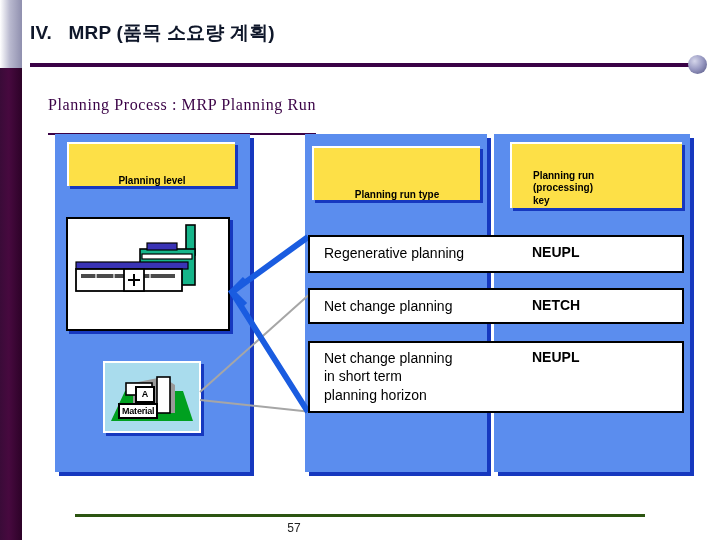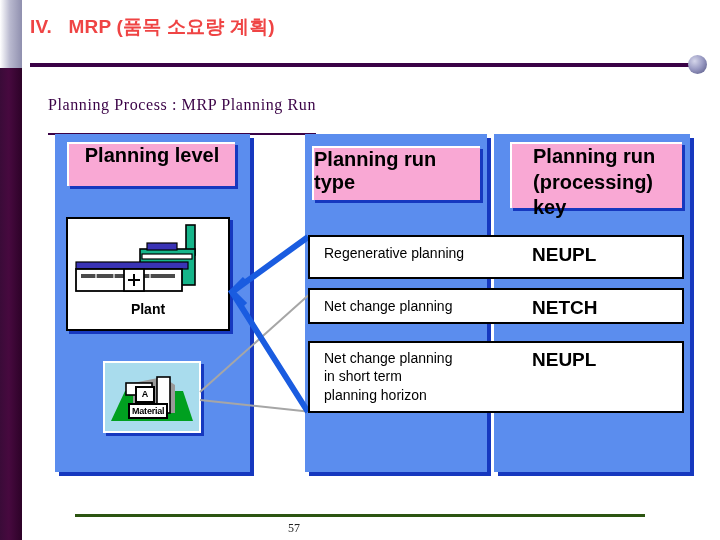--- a/index.html
+++ b/index.html
@@ -25,24 +25,24 @@
   #left-rail-band {
     position: absolute;
     left: 0; top: 68px;
     width: 22px; height: 472px;
     background: linear-gradient(to right, #3a0b38 0%, #47093f 40%, #2d0228 100%);
   }
 
   
   #page-title {
     position: absolute;
-    left: 30px; top: 14px;
+    left: 30px; top: 20px;
     font-size: 19px;
     font-weight: bold;
-    color: #ef4444;
+    color: #0f172a;
     letter-spacing: 0.2px;
     white-space: pre;
   }
   #header-rule {
     position: absolute;
     left: 30px; top: 63px;
     width: 660px; height: 4px;
     background: #3a0246;
   }
   #header-bullet {
@@ -72,27 +72,27 @@
     background: #5b8dee;
     box-shadow: 4px 4px 0 #1638bf;
   }
   #panel-level { left: 55px; top: 134px; width: 195px; height: 338px; }
   #panel-type  { left: 305px; top: 134px; width: 182px; height: 338px; }
   #panel-key   { left: 494px; top: 134px; width: 196px; height: 338px; }
 
   
   .col-header {
     position: absolute;
-    background: #f9a8d4;
+    background: #fde047;
     border-top: 2px solid #ffffff;
     border-left: 2px solid #ffffff;
     box-shadow: 3px 3px 0 #1638bf;
     display: flex;
-    align-items: flex-start;
-    font-size: 20px;
+    align-items: flex-end;
+    font-size: 10px;
     font-weight: bold;
     color: #000000;
     box-sizing: border-box;
   }
   #header-level {
     left: 67px; top: 142px; width: 168px; height: 44px;
     justify-content: center;
   }
   #header-type {
     left: 312px; top: 146px; width: 168px; height: 54px;
@@ -142,21 +142,20 @@
     position: absolute;
     left: 13px; top: 40px;
     background: #ffffff;
     border: 2px solid #000000;
     font-size: 9px;
     font-weight: bold;
     color: #000000;
     padding: 0 2px;
     letter-spacing: -0.2px;
     line-height: 12px;
-    margin-left: 10px;
   }
   #material-a {
     position: absolute;
     left: 30px; top: 23px;
     background: #ffffff;
     border: 2px solid #000000;
     font-size: 9px;
     font-weight: bold;
     color: #000000;
     width: 16px;
@@ -184,45 +183,45 @@
   .row-type {
     position: absolute;
     left: 14px;
     font-size: 14px;
     color: #000000;
     line-height: 1.32;
   }
   .row-key {
     position: absolute;
     left: 222px;
-    font-size: 19px;
-    font-weight: bold;
-    color: #000000;
-  }
-  #row-0 { top: 235px; height: 44px; padding-left: 16px; }
+    font-size: 14px;
+    font-weight: bold;
+    color: #000000;
+  }
+  #row-0 { top: 235px; height: 38px; padding-left: 16px; }
   #row-1 { top: 288px; height: 36px; }
   #row-2 { top: 341px; height: 72px; }
   #row-0 .row-type, #row-0 .row-key { top: 7px; }
   #row-1 .row-type, #row-1 .row-key { top: 7px; }
   #row-2 .row-type { top: 6px; }
   #row-2 .row-key  { top: 6px; }
 
   
   #footer-rule {
     position: absolute;
     left: 75px; top: 514px;
     width: 570px; height: 3px;
     background: #2c5511;
   }
   #page-number {
     position: absolute;
     left: 0; top: 521px;
     width: 588px;
     text-align: center;
-    font-family: Liberation Serif, serif;
+    font-family: Liberation Sans, sans-serif;
     font-size: 12px;
     color: #222222;
   }
 </style>
 </head>
 <body>
 
 <div id="left-rail-gradient"></div>
 <div id="left-rail-band"></div>
 
@@ -268,21 +267,20 @@
     <rect x="13" y="55" width="94" height="4" fill="#4a4a4a"></rect>
     <line x1="28" y1="55" x2="28" y2="59" stroke="#ffffff" stroke-width="1.2"></line>
     <line x1="46" y1="55" x2="46" y2="59" stroke="#ffffff" stroke-width="1.2"></line>
     <line x1="64" y1="55" x2="64" y2="59" stroke="#ffffff" stroke-width="1.2"></line>
     <line x1="82" y1="55" x2="82" y2="59" stroke="#ffffff" stroke-width="1.2"></line>
 
     <rect x="56" y="50" width="20" height="22" fill="#ffffff" stroke="#000" stroke-width="1.8"></rect>
     <line x1="60" y1="61" x2="72" y2="61" stroke="#000" stroke-width="2"></line>
     <line x1="66" y1="55" x2="66" y2="67" stroke="#000" stroke-width="2"></line>
   </svg>
-  <div id="plant-caption">Plant</div>
 </div>
 
 <div id="material-box">
   <svg id="material-art" viewBox="0 0 94 68">
 
     <polygon points="6,58 20,28 78,28 88,58" fill="#00a020"></polygon>
 
     <polygon points="28,20 58,14 70,22 70,50 28,50" fill="#9a9a9a"></polygon>
 
     <rect x="52" y="14" width="13" height="36" fill="#ffffff" stroke="#000" stroke-width="1.6"></rect>

